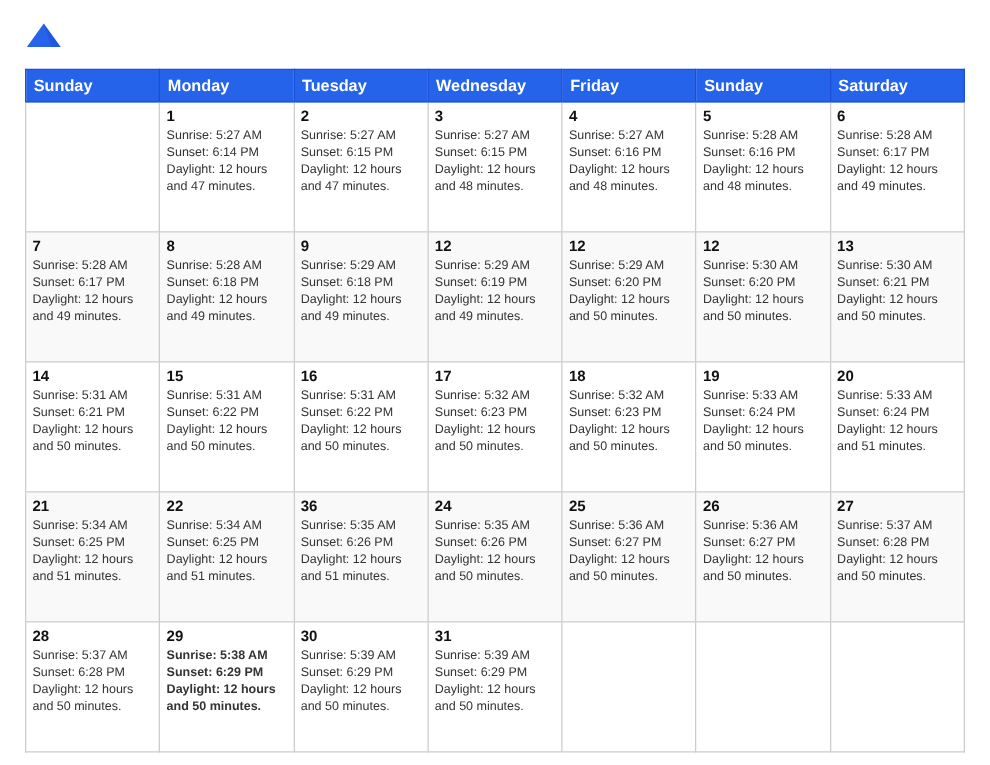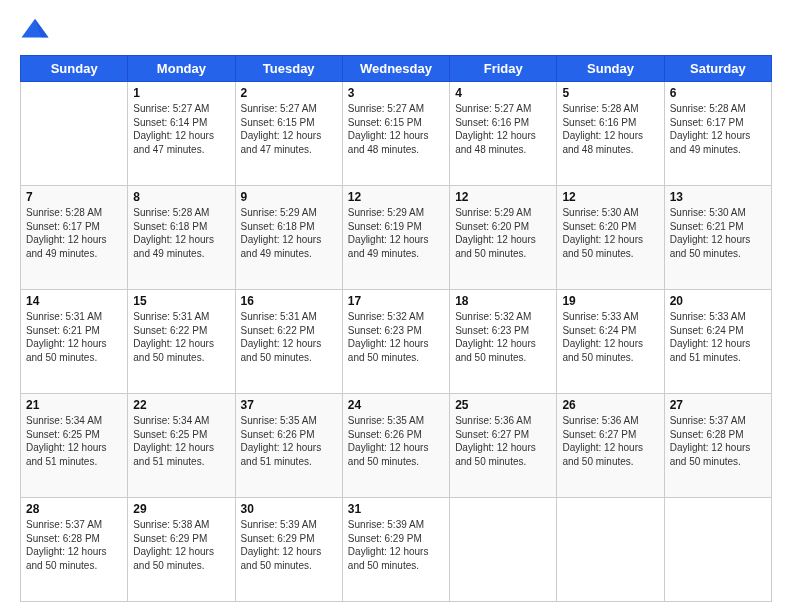--- a/index.html
+++ b/index.html
@@ -56,21 +56,21 @@
       margin-top: 2px;
     }
     .calendar {
       width: 100%;
       border-collapse: collapse;
       flex: 1;
     }
     .calendar th {
       background-color: #2563eb;
       color: #fff;
-      text-align: center;
+      text-align: left;
       padding: 5px 6px;
       font-size: 13px;
       font-weight: bold;
       border: 1px solid #1d4ed8;
     }
     .calendar td {
       border: 1px solid #ccc;
       vertical-align: top;
       padding: 4px 5px;
       width: calc(100% / 7);
@@ -287,21 +287,21 @@
 and 51 minutes.</div>
           </td>
           <td>
             <span class="day-num">22</span>
             <div class="day-info" style="white-space: pre-line;">Sunrise: 5:34 AM
 Sunset: 6:25 PM
 Daylight: 12 hours
 and 51 minutes.</div>
           </td>
           <td>
-            <span class="day-num">37</span>
+            <span class="day-num">36</span>
             <div class="day-info" style="white-space: pre-line;">Sunrise: 5:35 AM
 Sunset: 6:26 PM
 Daylight: 12 hours
 and 51 minutes.</div>
           </td>
           <td>
             <span class="day-num">24</span>
             <div class="day-info" style="white-space: pre-line;">Sunrise: 5:35 AM
 Sunset: 6:26 PM
 Daylight: 12 hours
@@ -332,21 +332,21 @@
         <tr>
           <td>
             <span class="day-num">28</span>
             <div class="day-info" style="white-space: pre-line;">Sunrise: 5:37 AM
 Sunset: 6:28 PM
 Daylight: 12 hours
 and 50 minutes.</div>
           </td>
           <td>
             <span class="day-num">29</span>
-            <div class="day-info" style="white-space: pre-line;">Sunrise: 5:38 AM
+            <div class="day-info" style="white-space: pre-line; font-weight: bold;">Sunrise: 5:38 AM
 Sunset: 6:29 PM
 Daylight: 12 hours
 and 50 minutes.</div>
           </td>
           <td>
             <span class="day-num">30</span>
             <div class="day-info" style="white-space: pre-line;">Sunrise: 5:39 AM
 Sunset: 6:29 PM
 Daylight: 12 hours
 and 50 minutes.</div>

